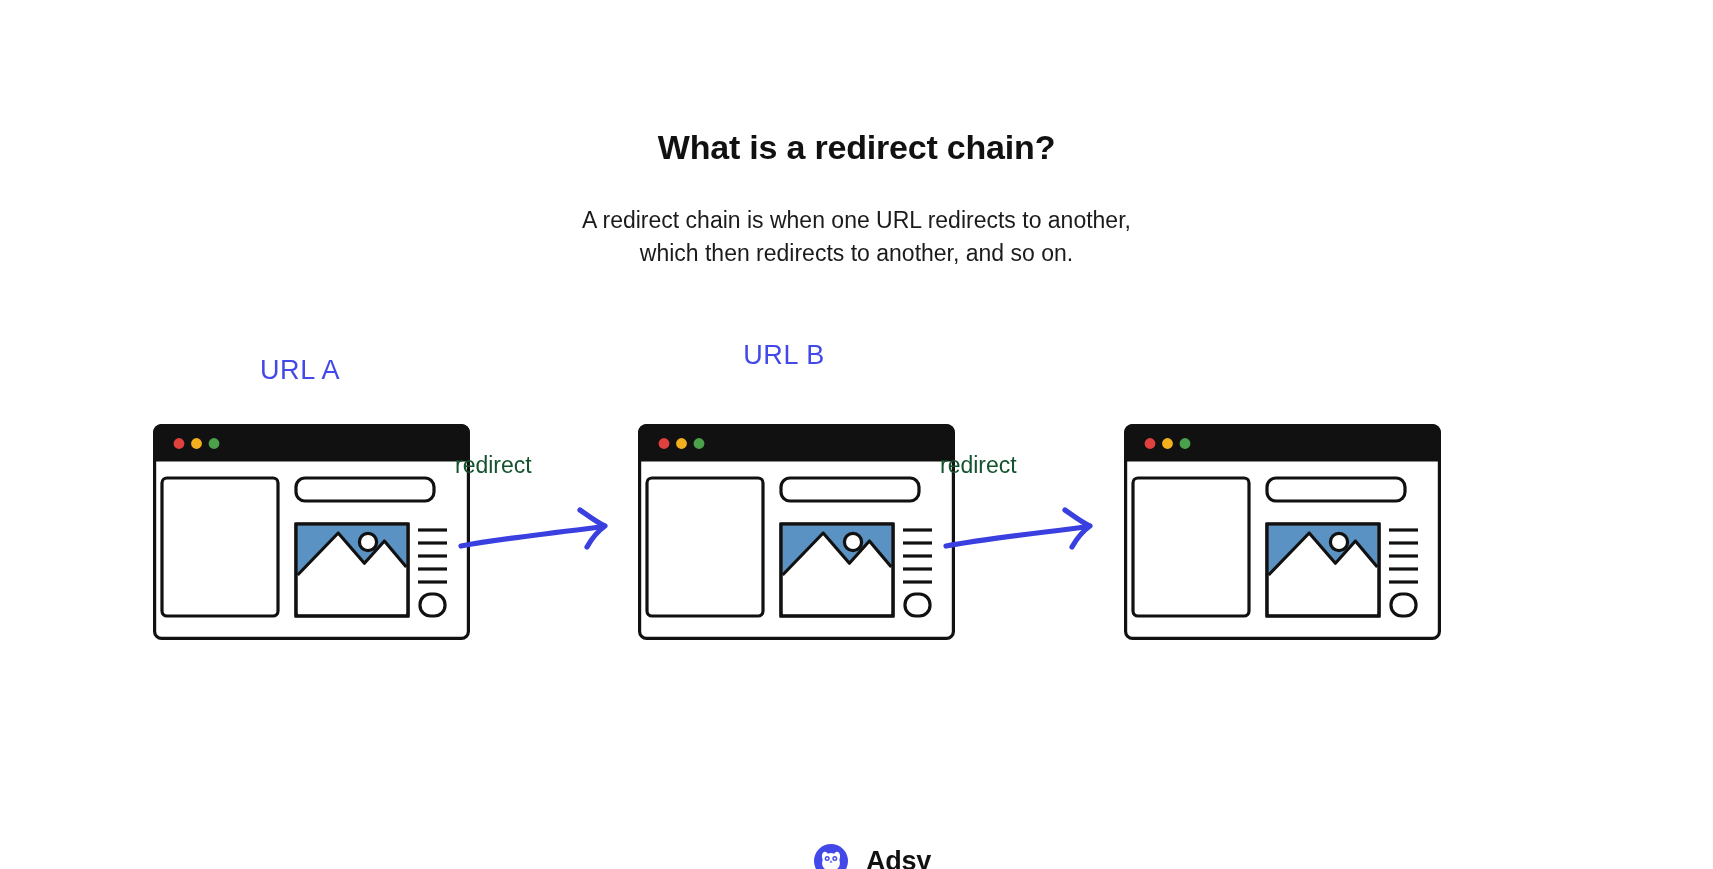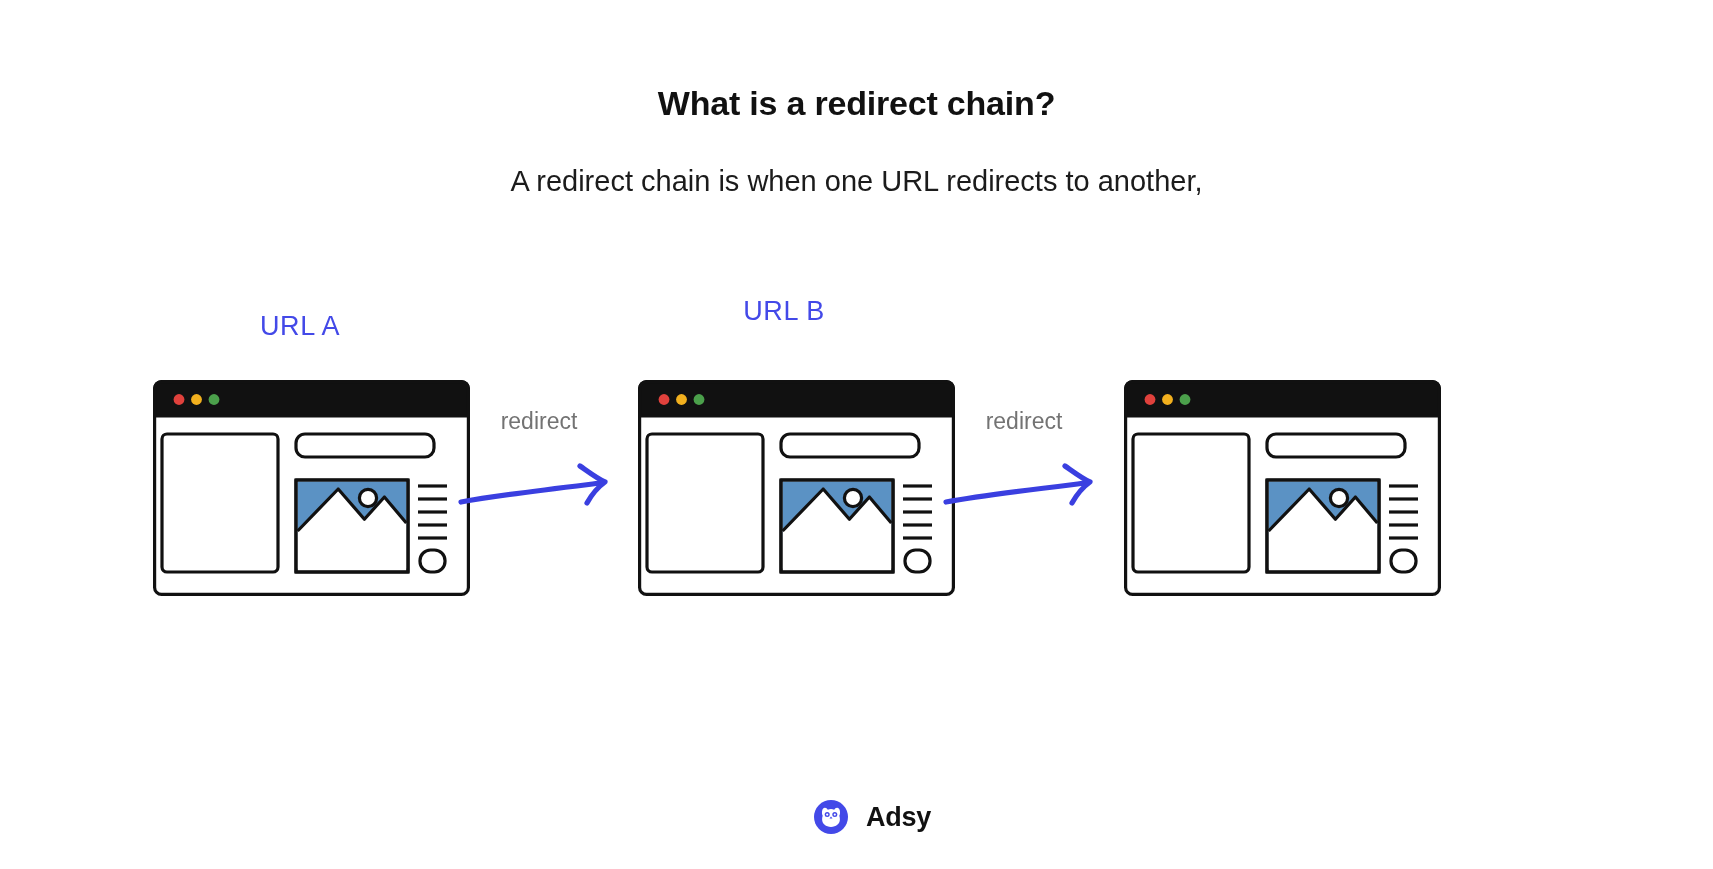--- a/index.html
+++ b/index.html
@@ -8,39 +8,40 @@
     height: 869px;
     background: #ffffff;
     font-family: "Liberation Sans", sans-serif;
     overflow: hidden;
   }
   #stage {
     position: relative;
     width: 1713px;
     height: 671px;
     background: #ffffff;
+    margin-top: 44px;
   }
 
   
   .page-title {
     position: absolute;
     left: 0; top: 84px;
     width: 1713px;
     text-align: center;
     font-size: 34px;
     font-weight: 700;
     color: #111111;
     letter-spacing: -0.2px;
   }
   .page-subtitle {
     position: absolute;
     left: 0; top: 160px;
     width: 1713px;
     text-align: center;
-    font-size: 29px;
+    font-size: 23px;
     font-weight: 400;
     color: #1b1b1b;
     line-height: 1.45;
   }
   .page-subtitle .line { display: block; }
 
   
   .url-label {
     position: absolute;
     width: 260px;
@@ -70,23 +71,23 @@
     position: absolute;
     width: 168px;
     height: 120px;
   }
   .redirect-group.one { left: 455px;  top: 408px; }
   .redirect-group.two { left: 940px;  top: 408px; }
   .redirect-label {
     position: absolute;
     left: 0; top: 0;
     width: 168px;
-    text-align: center;
+    text-align: left;
     font-size: 23px;
-    color: #737373;
+    color: #14532d;
   }
   .redirect-arrow {
     position: absolute;
     left: 0; top: 50px;
     width: 168px;
     height: 60px;
   }
   .redirect-arrow svg { display: block; width: 100%; height: 100%; }
 
   
@@ -109,20 +110,21 @@
 </style>
 </head>
 <body>
 
 <div id="stage">
 
   <div class="page-title">What is a redirect chain?</div>
 
   <div class="page-subtitle">
     <span class="line">A redirect chain is when one URL redirects to another,</span>
+    <span class="line">which then redirects to another, and so on.</span>
   </div>
 
   <div class="url-label a">URL A</div>
   <div class="url-label b">URL B</div>
 
   <div class="browser a">
     <svg viewBox="0 0 317 216" xmlns="http://www.w3.org/2000/svg">
       <g stroke="#111111" stroke-width="3.2" fill="none" stroke-linejoin="round">
         <rect x="1.6" y="1.6" width="313.8" height="212.8" rx="7" fill="#ffffff"></rect>
         <path d="M1.6 8.6 a7 7 0 0 1 7 -7 h299.8 a7 7 0 0 1 7 7 v27.4 h-313.8 z" fill="#111111" stroke="none"></path>

